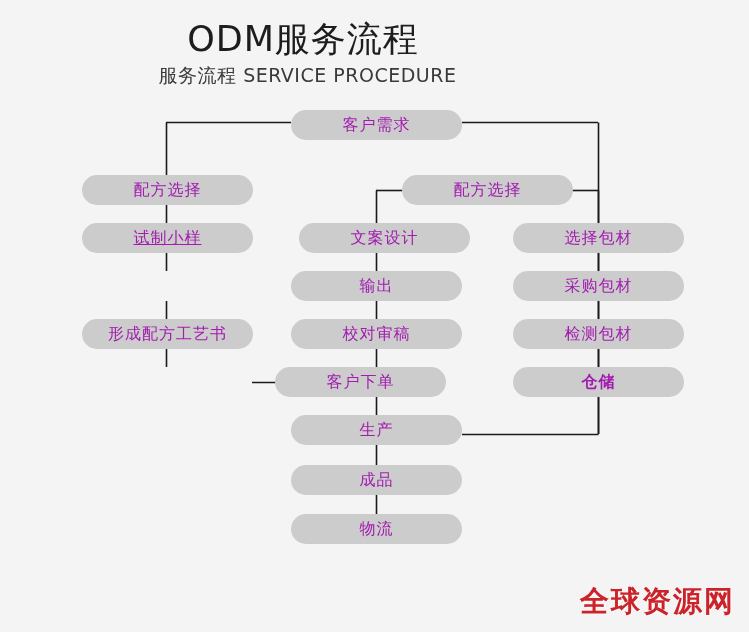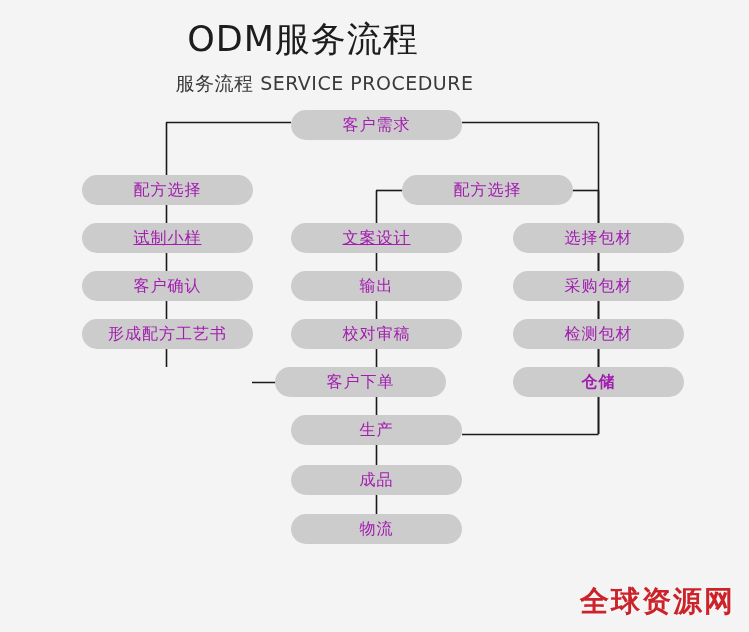--- a/index.html
+++ b/index.html
@@ -30,29 +30,28 @@
     text-align: center;
     font-size: 35px;
     letter-spacing: 1px;
     color: #1d1d1d;
     font-weight: 400;
     line-height: 42px;
   }
   .title-sub {
     position: absolute;
     left: 0;
-    top: 70px;
+    top: 62px;
     width: 615px;
     text-align: center;
     font-size: 19px;
     letter-spacing: 0.5px;
     color: #3a3a3a;
     font-weight: 400;
     line-height: 26px;
-    padding-left: 17px;
   }
 
   
   #connectors {
     position: absolute;
     left: 0;
     top: 0;
     width: 749px;
     height: 632px;
     pointer-events: none;
@@ -148,28 +147,25 @@
     <span>配方选择</span>
   </div>
 
   <div class="node" style="left:402px; top:175px; width:171px;">
     <span>配方选择</span>
   </div>
 
   <div class="node" style="left:82px; top:223px; width:171px;text-decoration:underline;">
     <span>试制小样</span>
   </div>
-  <div class="node" style="left:82px; top:271px; width:171px;">
-    <span>客户确认</span>
-  </div>
   <div class="node node-wide" style="left:82px; top:319px; width:171px;">
     <span>形成配方工艺书</span>
   </div>
 
-  <div class="node" style="left:291px; top:223px; width:171px;text-decoration:underline;">
+  <div class="node" style="left:299px; top:223px; width:171px;">
     <span>文案设计</span>
   </div>
   <div class="node" style="left:291px; top:271px; width:171px;">
     <span>输出</span>
   </div>
   <div class="node" style="left:291px; top:319px; width:171px;">
     <span>校对审稿</span>
   </div>
   <div class="node" style="left:275px; top:367px; width:171px;">
     <span>客户下单</span>

